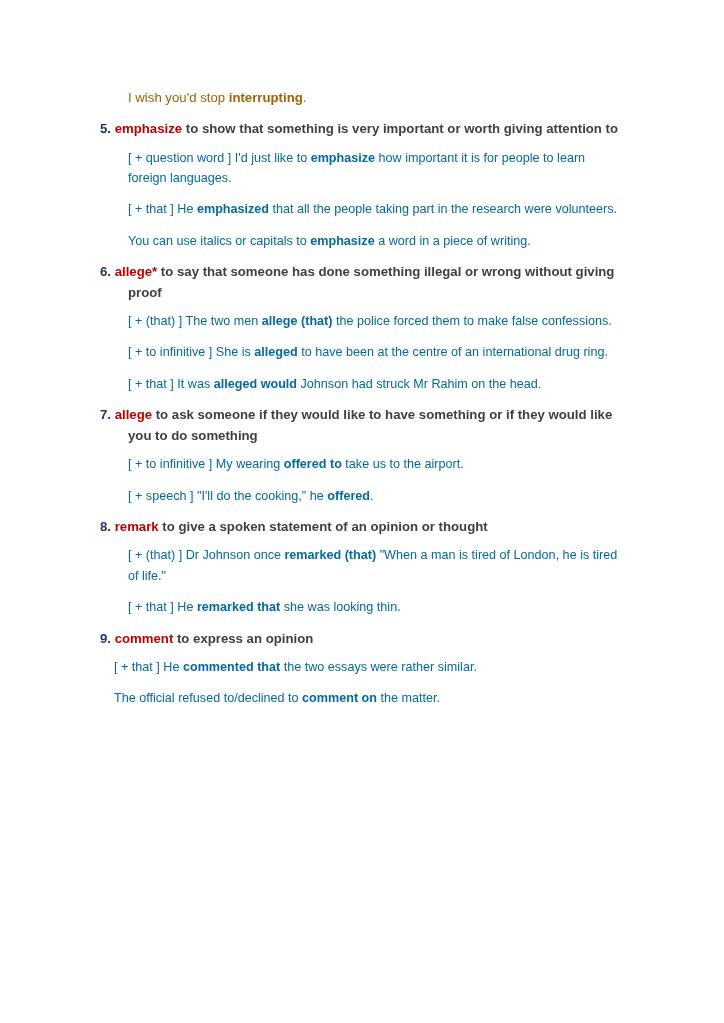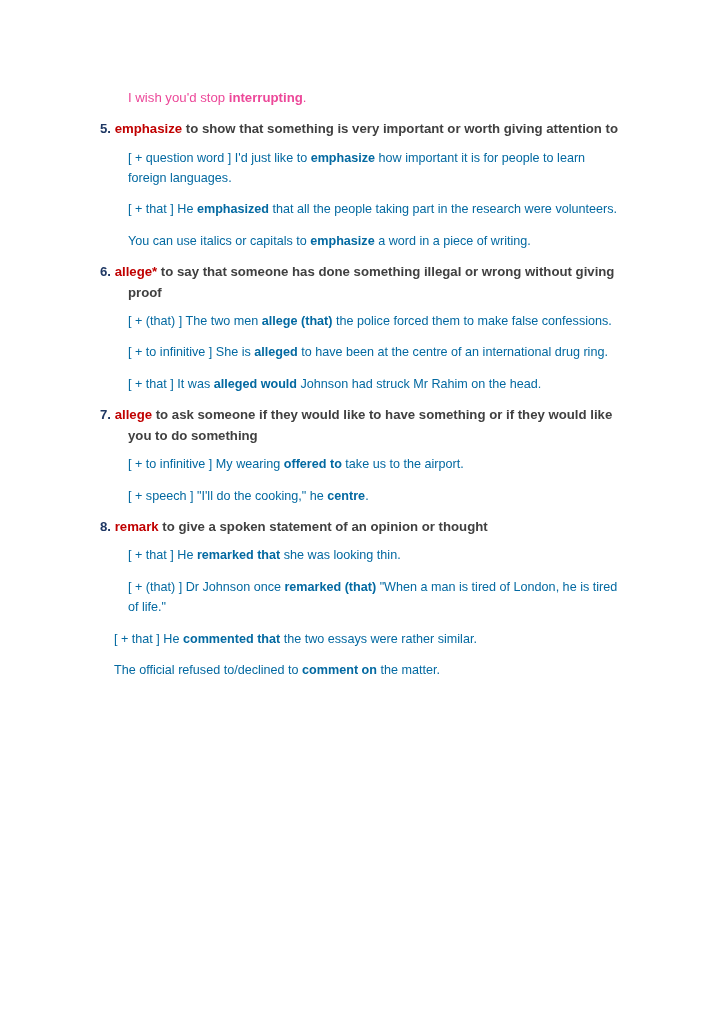--- a/index.html
+++ b/index.html
@@ -26,21 +26,21 @@
     position: absolute;
     left: 100px;
     top: 88px;
     width: 525px;
   }
 
   .lead-line {
     font-size: 13.2px;
     line-height: 1.45;
     margin: 0 0 12px 28px;
-    color: #ec4899;
+    color: #a16207;
   }
 
   .entry {
     margin: 0 0 4px 0;
     position: relative;
   }
   .entry-head {
     font-size: 13.2px;
     line-height: 1.55;
     font-weight: bold;
@@ -103,31 +103,32 @@
           <div class="examples">
             <p class="example"><span>[ + (that) ] The two men </span><b>allege (that)</b><span> the police forced them to make false confessions.</span></p>
             <p class="example"><span>[ + to infinitive ] She is </span><b>alleged</b><span> to have been at the centre of an international drug ring.</span></p>
             <p class="example"><span>[ + that ] It was </span><b>alleged would</b><span> Johnson had struck Mr Rahim on the head.</span></p>
           </div>
         </div>
         <div class="entry">
           <div class="entry-head"><span class="num">7.</span> <span class="headword">allege</span><span class="gloss"> to ask someone if they would like to have something or if they would like you to do something</span></div>
           <div class="examples">
             <p class="example"><span>[ + to infinitive ] My wearing </span><b>offered to</b><span> take us to the airport.</span></p>
-            <p class="example"><span>[ + speech ] "I'll do the cooking," he </span><b>centre</b><span>.</span></p>
+            <p class="example"><span>[ + speech ] "I'll do the cooking," he </span><b>offered</b><span>.</span></p>
           </div>
         </div>
         <div class="entry">
           <div class="entry-head"><span class="num">8.</span> <span class="headword">remark</span><span class="gloss"> to give a spoken statement of an opinion or thought</span></div>
           <div class="examples">
+            <p class="example"><span>[ + (that) ] Dr Johnson once </span><b>remarked (that)</b><span> "When a man is tired of London, he is tired of life."</span></p>
             <p class="example"><span>[ + that ] He </span><b>remarked that</b><span> she was looking thin.</span></p>
-            <p class="example"><span>[ + (that) ] Dr Johnson once </span><b>remarked (that)</b><span> "When a man is tired of London, he is tired of life."</span></p>
           </div>
         </div>
         <div class="entry">
+          <div class="entry-head"><span class="num">9.</span> <span class="headword">comment</span><span class="gloss"> to express an opinion</span></div>
           <div class="examples">
             <p class="example noindent"><span>[ + that ] He </span><b>commented that</b><span> the two essays were rather similar.</span></p>
             <p class="example noindent"><span>The official refused to/declined to </span><b>comment on</b><span> the matter.</span></p>
           </div>
         </div>
       </div>
 
   </div>
 </div>
 

